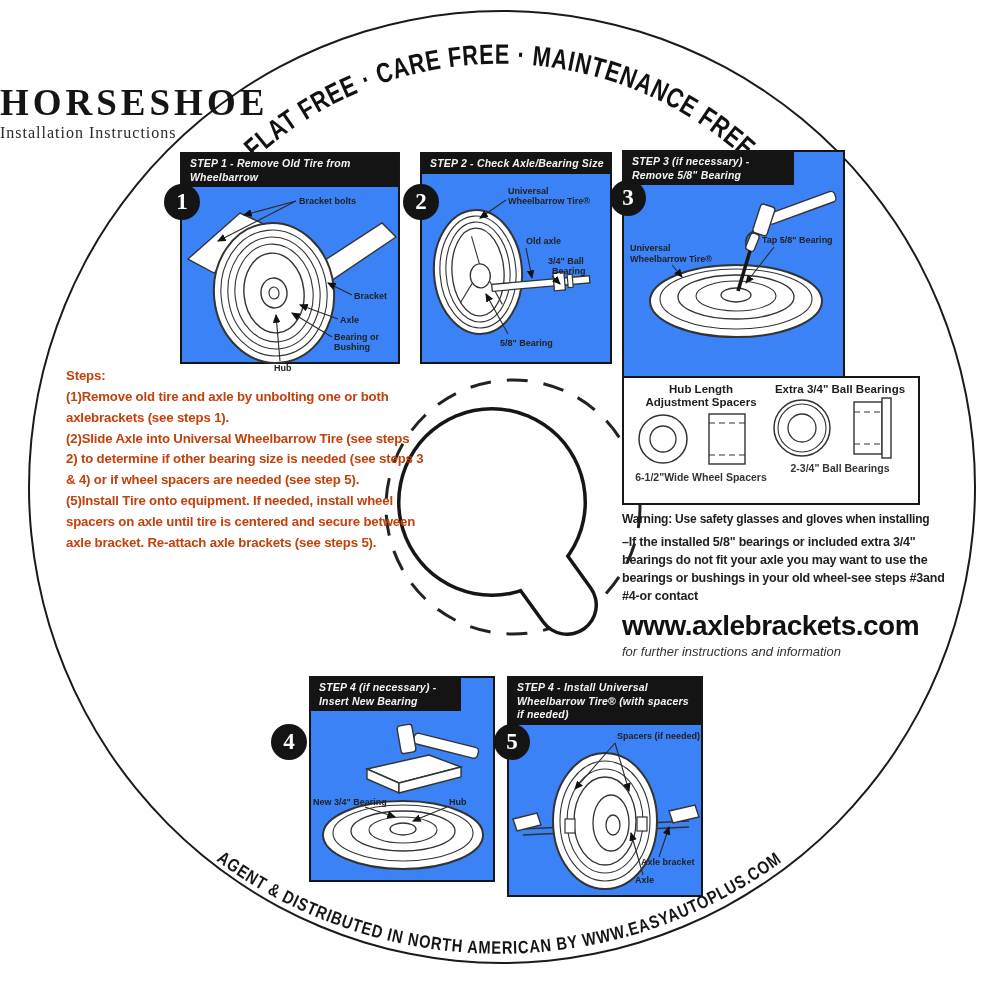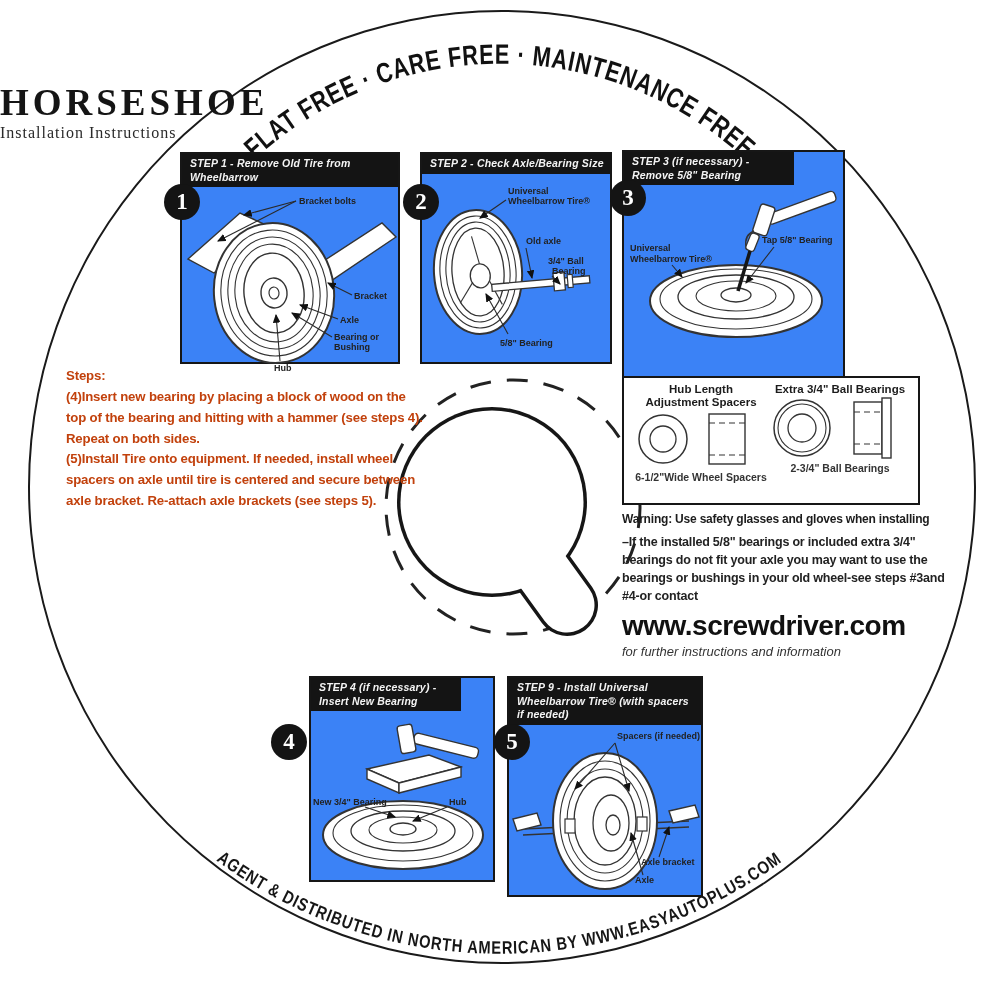--- a/index.html
+++ b/index.html
@@ -184,21 +184,22 @@
       <line class="ln" x1="48" y1="80" x2="58" y2="92" marker-end="url(#m3)"></line>
       <text class="lbl" x="6" y="66">Universal</text>
       <text class="lbl" x="6" y="77">Wheelbarrow Tire®</text>
       <text class="lbl" x="138" y="58">Tap 5/8" Bearing</text>
     </svg>
   </div>
   <div class="badge" style="left:610px;top:180px;">3</div>
 
   <div class="steps-text">
     <p class="steps-heading">Steps:</p>
-    <p>(4)Insert new bearing by placing a block of wood on the top of the bearing and hitting with a hammer (see steps 4). Repeat on both sides.</p>
+    <p>(1)Remove old tire and axle by unbolting one or both axlebrackets (see steps 1).</p>
+    <p>(2)Slide Axle into Universal Wheelbarrow Tire (see steps 2) to determine if other bearing size is needed (see steps 3 &amp; 4) or if wheel spacers are needed (see step 5).</p>
     <p>(5)Install Tire onto equipment. If needed, install wheel spacers on axle until tire is centered and secure between axle bracket. Re-attach axle brackets (see steps 5).</p>
   </div>
 
   <div class="parts-box">
     <div class="parts-col" style="width:146px;">
       <div class="parts-title" style="width:126px;">Hub Length Adjustment Spacers</div>
       <svg width="128" height="60" viewBox="0 0 128 60">
         <circle cx="26" cy="30" r="24" fill="#fff" stroke="#333" stroke-width="1.5"></circle>
         <circle cx="26" cy="30" r="13" fill="#fff" stroke="#333" stroke-width="1.3"></circle>
         <rect x="72" y="5" width="36" height="50" fill="#fff" stroke="#333" stroke-width="1.4"></rect>
@@ -218,21 +219,21 @@
         <line x1="84" y1="16" x2="112" y2="16" stroke="#333" stroke-width="1.2" stroke-dasharray="6 4"></line>
         <line x1="84" y1="48" x2="112" y2="48" stroke="#333" stroke-width="1.2" stroke-dasharray="6 4"></line>
       </svg>
       <div class="parts-caption">2-3/4" Ball Bearings</div>
     </div>
   </div>
 
   <div class="warning">
     <div class="warning-heading">Warning: Use safety glasses and gloves when installing</div>
     <div class="warning-body">–If the installed 5/8" bearings or included extra 3/4" bearings do not fit your axle you may want to use the bearings or bushings in your old wheel-see steps #3and #4-or contact</div>
-    <div class="warning-url">www.screwdriver.com</div>
+    <div class="warning-url">www.axlebrackets.com</div>
     <div class="warning-footer">for further instructions and information</div>
   </div>
 
   <div class="panel" style="left:285px;top:676px;width:186px;height:206px;margin-left:24px;">
     <div class="panel-header" style="width:150px;box-sizing:border-box;">STEP 4 (if necessary) - Insert New Bearing</div>
     <svg width="182" height="169" viewBox="0 0 182 169">
       <defs>
           <marker id="m4" markerWidth="8" markerHeight="7" refX="7" refY="3.5" orient="auto">
             <path d="M0,0L8,3.5L0,7Z" fill="#111"></path>
           </marker>
@@ -257,21 +258,21 @@
       </g>
       <line class="ln" x1="54" y1="96" x2="84" y2="106" marker-end="url(#m4)"></line>
       <line class="ln" x1="136" y1="96" x2="102" y2="110" marker-end="url(#m4)"></line>
       <text class="lbl" x="2" y="94">New 3/4" Bearing</text>
       <text class="lbl" x="138" y="94">Hub</text>
     </svg>
   </div>
   <div class="badge" style="left:271px;top:724px;">4</div>
 
   <div class="panel" style="left:507px;top:676px;width:196px;height:221px;">
-    <div class="panel-header">STEP 9 - Install Universal Wheelbarrow Tire® (with spacers if needed)</div>
+    <div class="panel-header">STEP 4 - Install Universal Wheelbarrow Tire® (with spacers if needed)</div>
     <svg width="192" height="184" viewBox="0 0 192 184">
       <defs>
           <marker id="m5" markerWidth="8" markerHeight="7" refX="7" refY="3.5" orient="auto">
             <path d="M0,0L8,3.5L0,7Z" fill="#111"></path>
           </marker>
         </defs>
       <g>
         <line x1="14" y1="104" x2="180" y2="96" stroke="#333" stroke-width="1.3"></line>
         <line x1="14" y1="110" x2="180" y2="102" stroke="#333" stroke-width="1.3"></line>
         <polygon points="4,94 28,88 32,100 8,106" fill="#fff" stroke="#333" stroke-width="1.4"></polygon>

